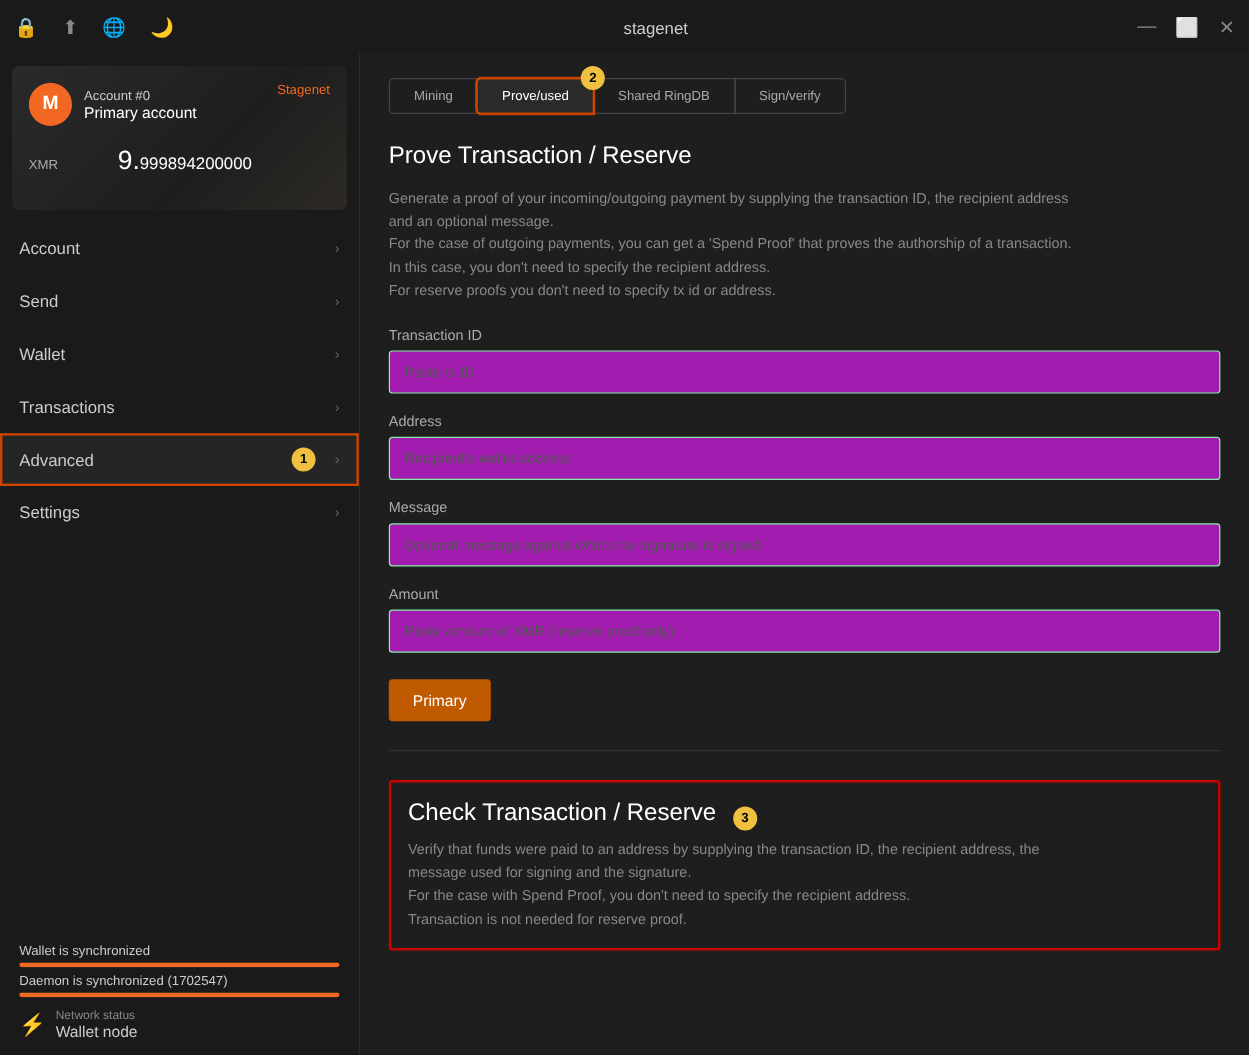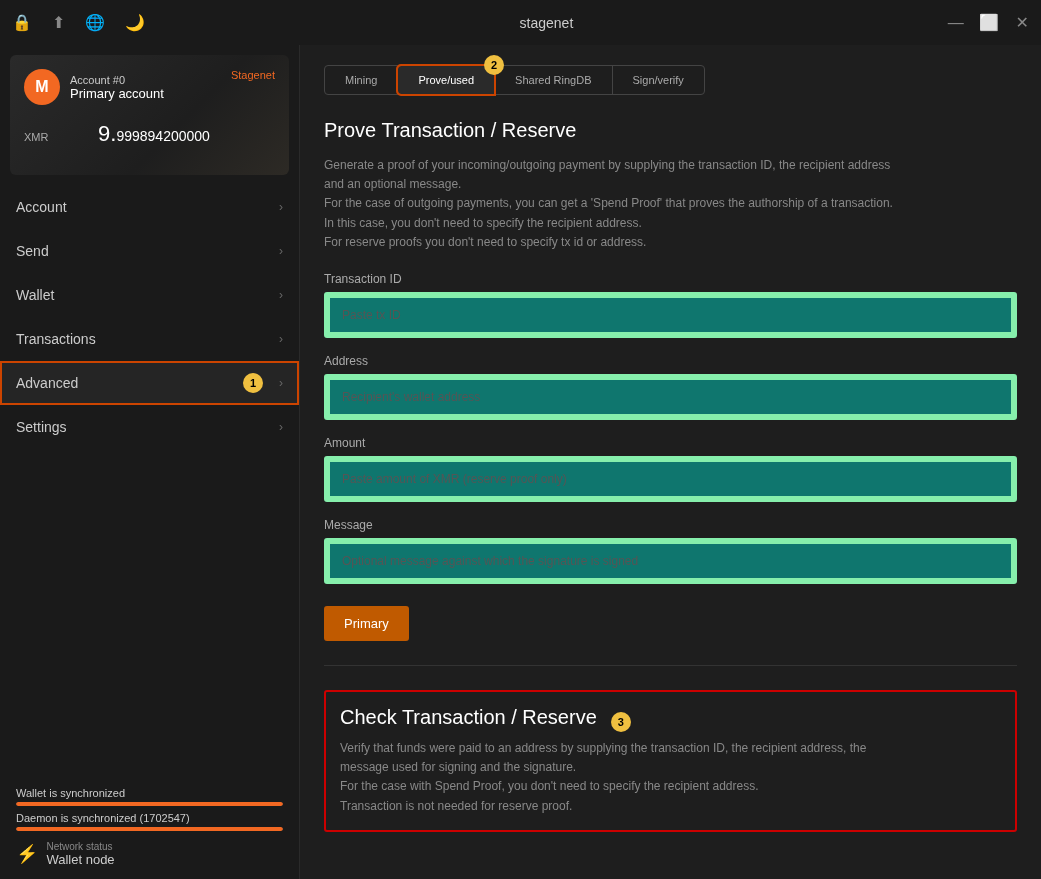--- a/index.html
+++ b/index.html
@@ -251,22 +251,22 @@
     .field-group {
       margin-bottom: 16px;
     }
     .field-label {
       color: #aaa;
       font-size: 12px;
       margin-bottom: 6px;
     }
     .field-input {
       width: 100%;
-      background: #0f766e;
-      border: 6px solid #86efac;
+      background: #a21caf;
+      border: 1px solid #86efac;
       color: #ccc;
       padding: 10px 12px;
       font-size: 12px;
       border-radius: 3px;
       outline: none;
     }
     .field-input::placeholder {
       color: #555;
     }
 
@@ -468,27 +468,27 @@
         <div class="field-label">Transaction ID</div>
         <input class="field-input" type="text" placeholder="Paste tx ID" style="">
       </div>
 
       <div class="field-group">
         <div class="field-label">Address</div>
         <input class="field-input" type="text" placeholder="Recipient's wallet address" style="">
       </div>
 
       <div class="field-group">
+        <div class="field-label">Message</div>
+        <input class="field-input" type="text" placeholder="Optional message against which the signature is signed" style="">
+      </div>
+
+      <div class="field-group">
         <div class="field-label">Amount</div>
         <input class="field-input" type="text" placeholder="Paste amount of XMR (reserve proof only)" style="">
-      </div>
-
-      <div class="field-group">
-        <div class="field-label">Message</div>
-        <input class="field-input" type="text" placeholder="Optional message against which the signature is signed" style="">
       </div>
 
       <button class="generate-btn">Primary</button>
     </div>
 
     <hr class="divider">
 
     <div class="check-section" style="position:relative;">
       <div class="check-title-row">
         <h2 class="check-section-title">Check Transaction / Reserve</h2>

